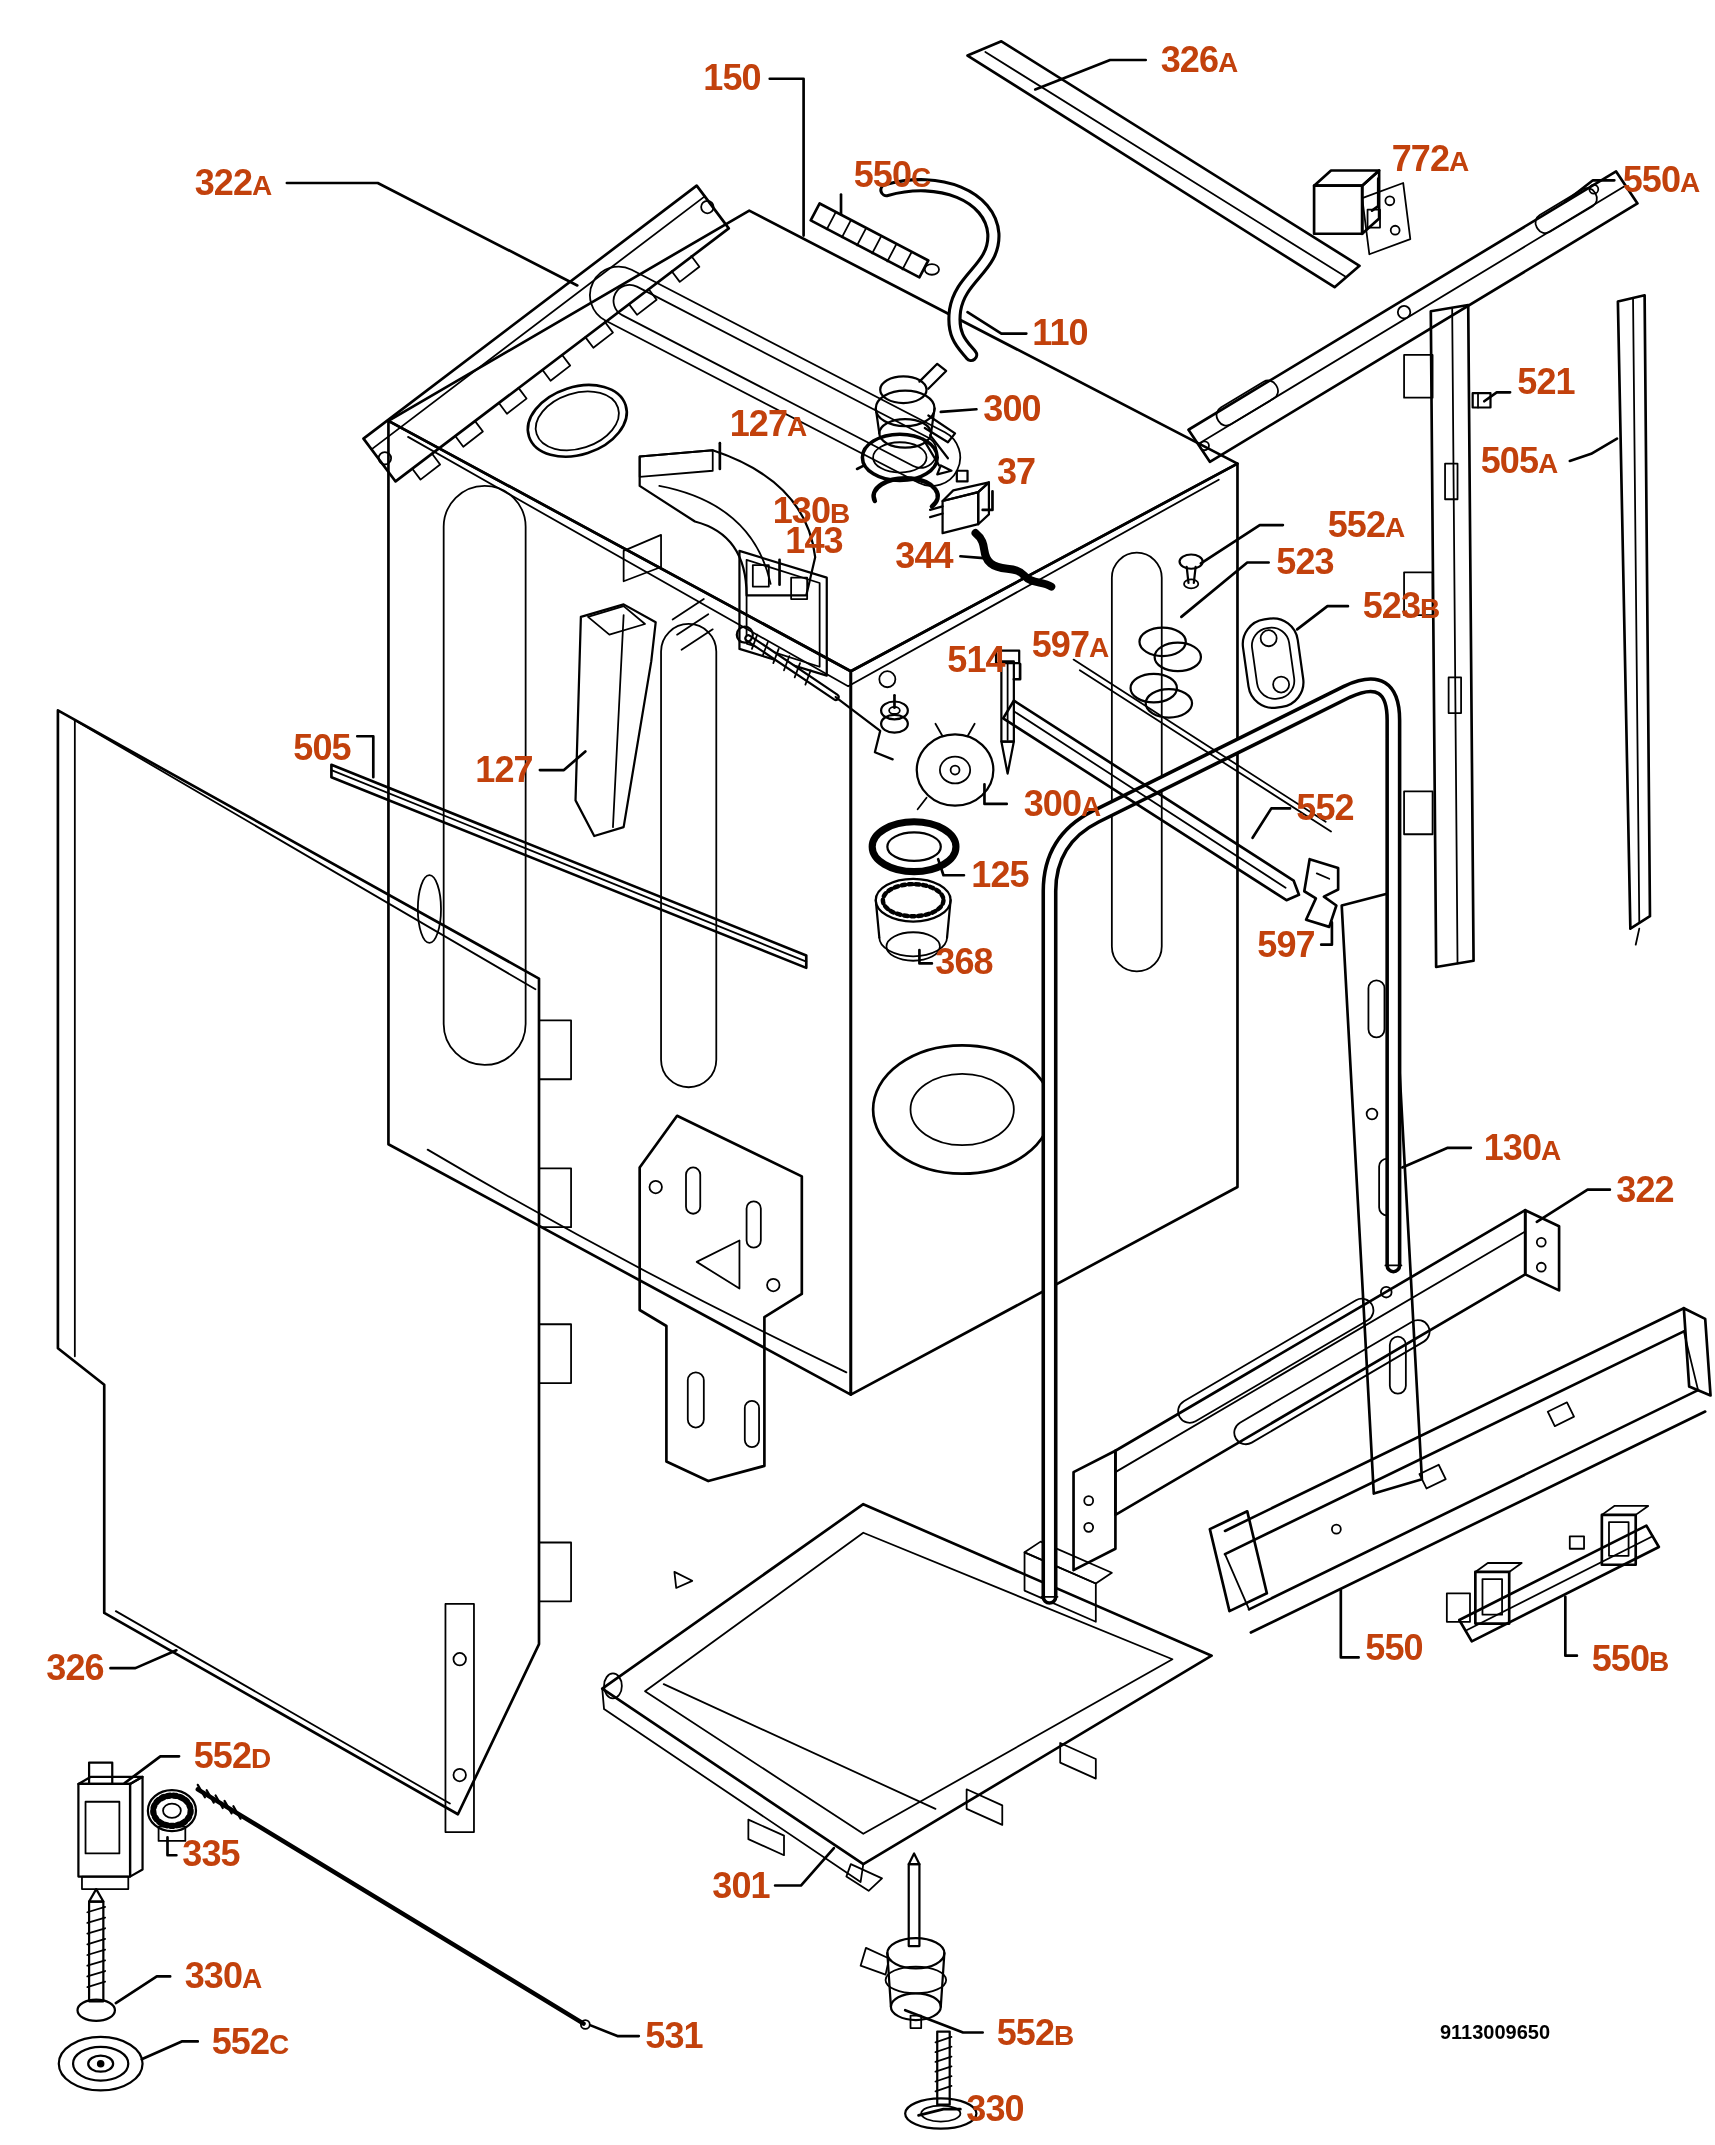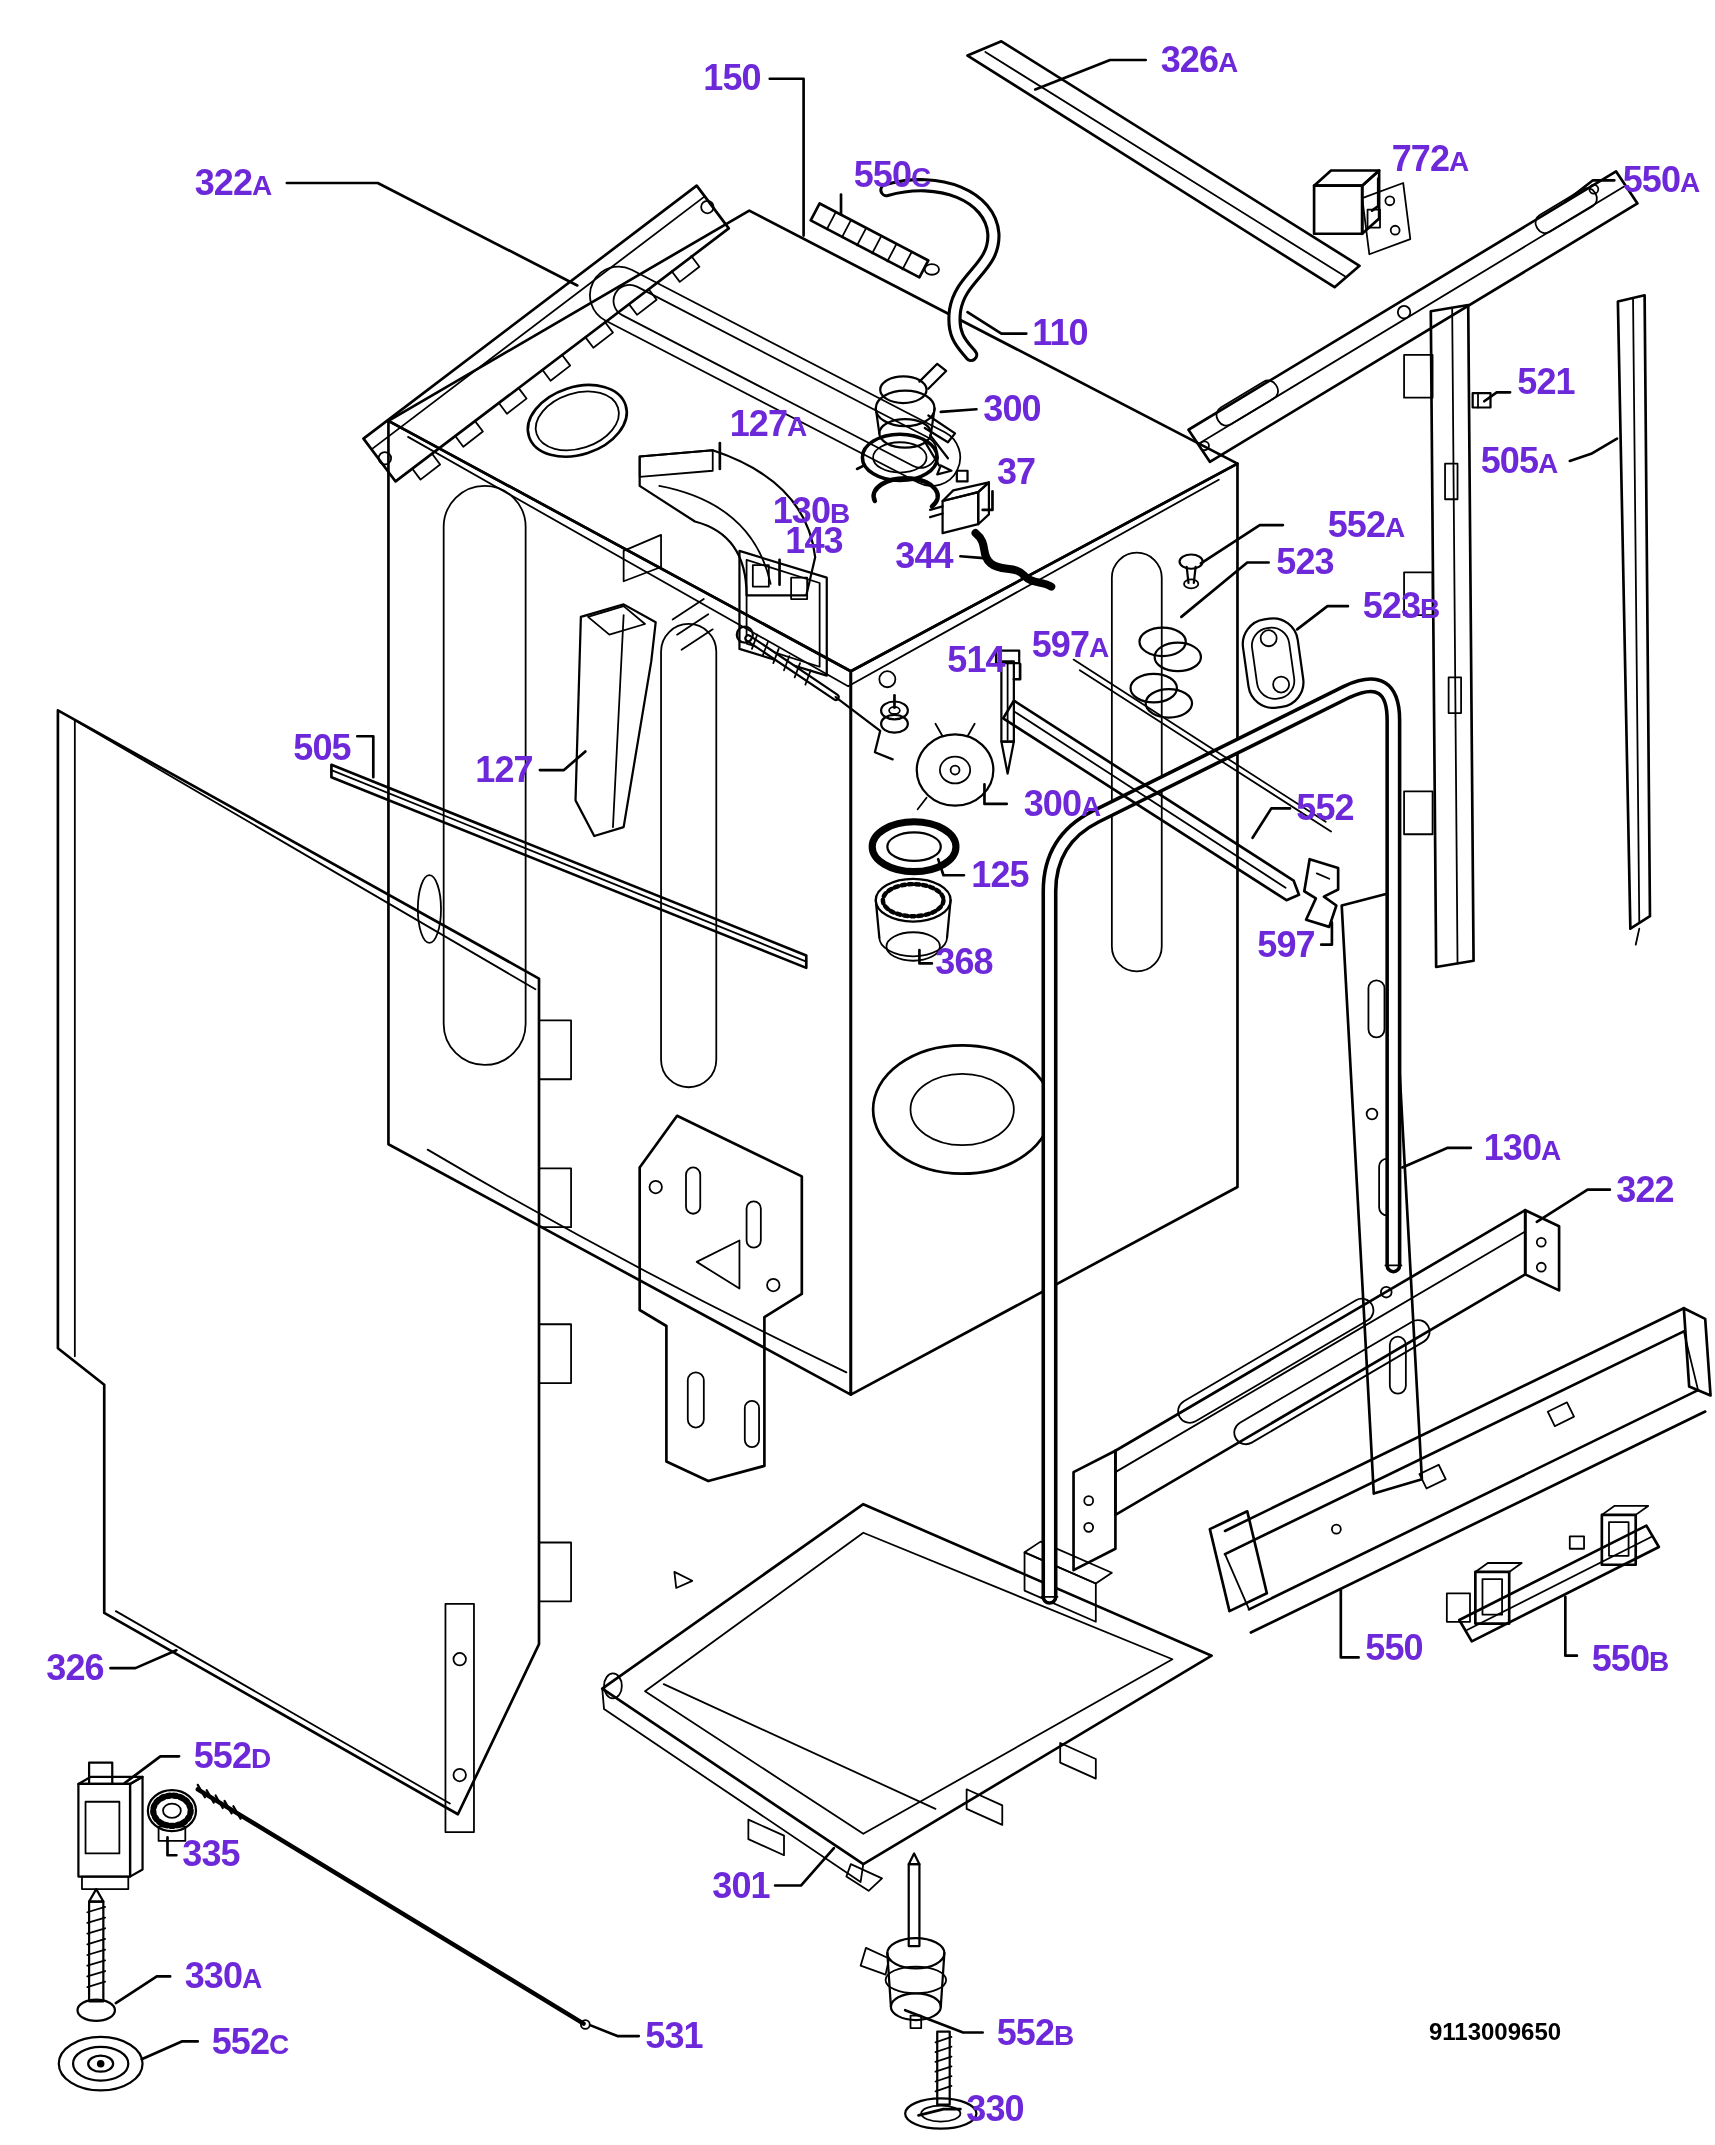--- a/index.html
+++ b/index.html
@@ -1,24 +1,24 @@
 <!DOCTYPE html>
 <html style="font-size:14.3px"><head>
 <meta charset="utf-8">
 <style>
   html,body{margin:0;padding:0;background:#fff;}
   .canvas{position:relative;width:1715px;height:2146px;background:#ffffff;overflow:hidden;
           font-family:"Liberation Sans", sans-serif;}
   .art{position:absolute;left:0;top:0;width:100%;height:100%;}
   .labels-layer{position:absolute;left:0;top:0;width:100%;height:100%;}
-  .part-label{position:absolute;transform:translate(-50%,-50%);color:#6d28d9;
+  .part-label{position:absolute;transform:translate(-50%,-50%);color:#c2410c;
               font-weight:700;font-size:36px;letter-spacing:-0.9px;white-space:nowrap;line-height:1;}
   .part-label .suffix{font-size:28px;}
   .doc-number{position:absolute;transform:translate(-50%,-50%);color:#000;
-              font-weight:700;font-size:24px;letter-spacing:0;}
+              font-weight:700;font-size:20px;letter-spacing:0;}
 </style>
 </head>
 <body>
 
 <div class="canvas">
 
 <svg class="art" viewBox="0 0 1925 2408" fill="none" stroke="#000" stroke-width="3" stroke-linejoin="round" stroke-linecap="round">
 
   <g>
     <polygon points="408,492 782,208 818,256 444,540"></polygon>

